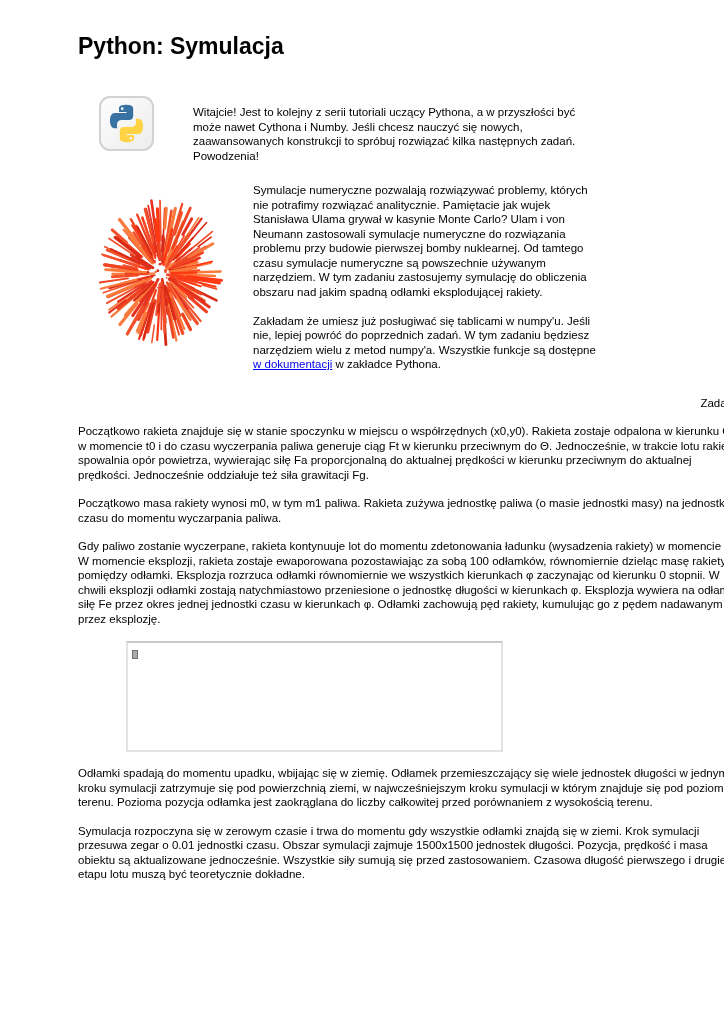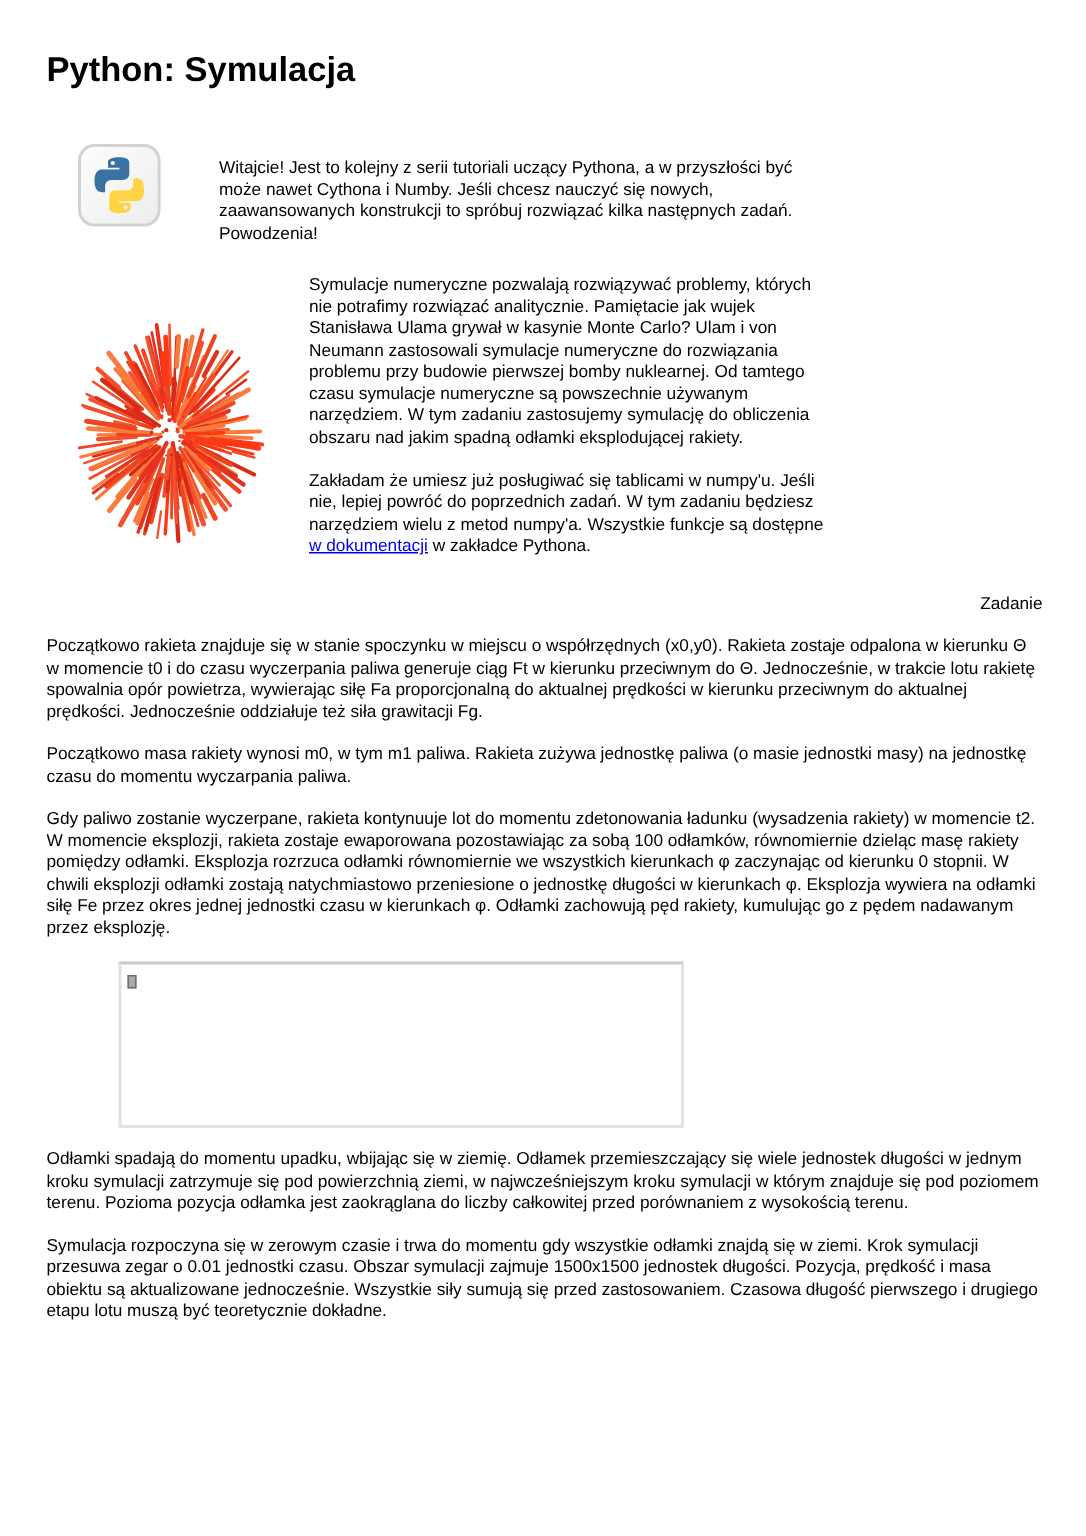--- a/index.html
+++ b/index.html
@@ -1,37 +1,37 @@
 <!DOCTYPE html>
 <html><head>
 <meta charset="utf-8">
 <style>
   html,body{margin:0;padding:0;background:#fff;}
   body{
     width:724px;height:1024px;overflow:hidden;
     font-family:"Liberation Sans",sans-serif;color:#000;
   }
-  .page{box-sizing:border-box;width:580px;height:1024px;padding:33px 24px 0 31px;}
+  .page{box-sizing:border-box;width:580px;height:1024px;padding:33px 24px 0 31px;margin-left:47px;}
   h1.page-title{font-size:23px;line-height:26px;margin:0;font-weight:bold;letter-spacing:0;}
 
   p{font-size:11.5px;line-height:14.5px;margin:0;}
 
   
   .intro-row{display:flex;align-items:flex-start;margin:37px 0 0 21px;gap:31px;}
   .logo-tile{
     box-sizing:border-box;flex:0 0 55px;width:55px;height:55px;margin-right:8px;
     border:2px solid #d2d2d2;border-radius:11px;
     background:linear-gradient(135deg,#fdfdfd 0%,#ededed 100%);
     padding:3px;
   }
   .logo-tile svg{width:100%;height:100%;display:block;}
   .intro-text{margin-top:9px;width:578px;}
 
   
-  .overview-row{display:flex;align-items:flex-end;margin:17px 0 0 21px;}
+  .overview-row{display:flex;align-items:center;margin:17px 0 0 21px;}
   .fireworks-box{flex:0 0 127px;width:127px;height:161px;margin-right:27px;}
   .fireworks-box svg{width:100%;height:100%;display:block;}
   .overview-text{width:492px;}
   .overview-text p.first{margin-top:3px;}
   .overview-text p.second{margin-top:14.5px;}
   a.doc-link{cursor:pointer;}
 
   .task-heading{text-align:right;margin:24px 0 0;width:664px;}
 
   .body-para{margin:14px 0 0;width:664px;}

